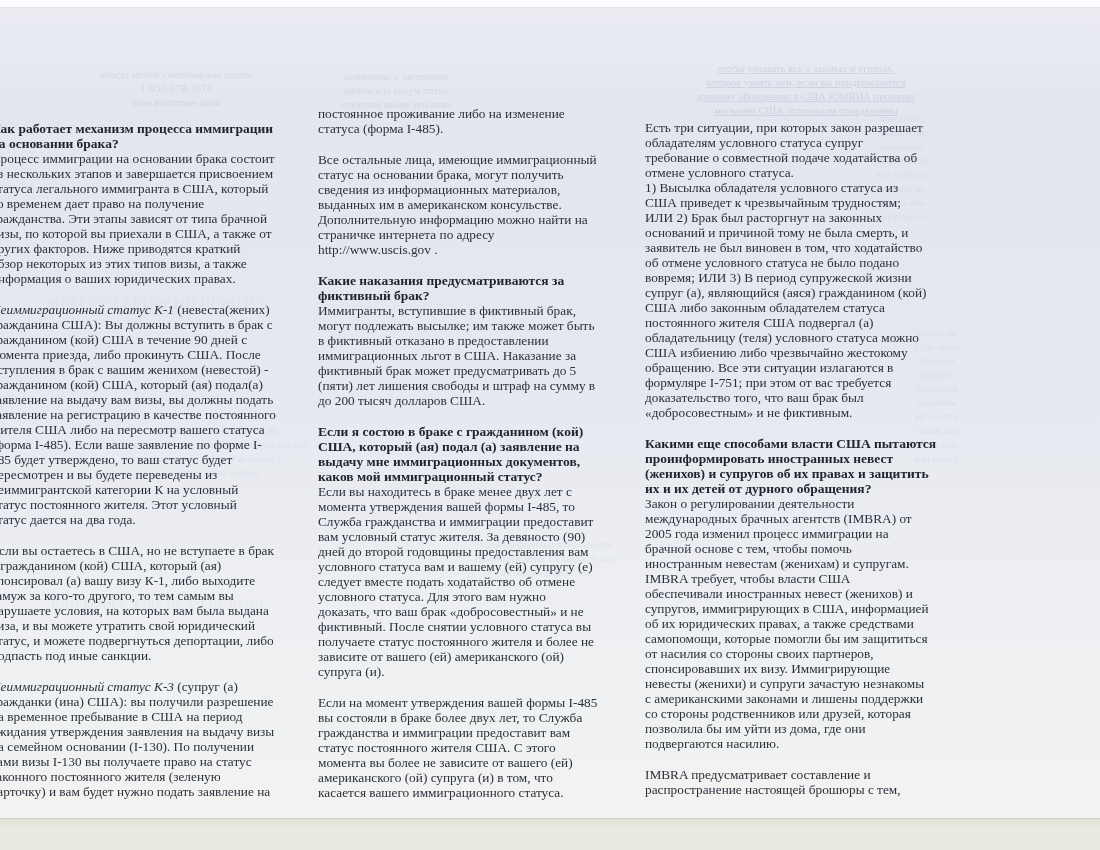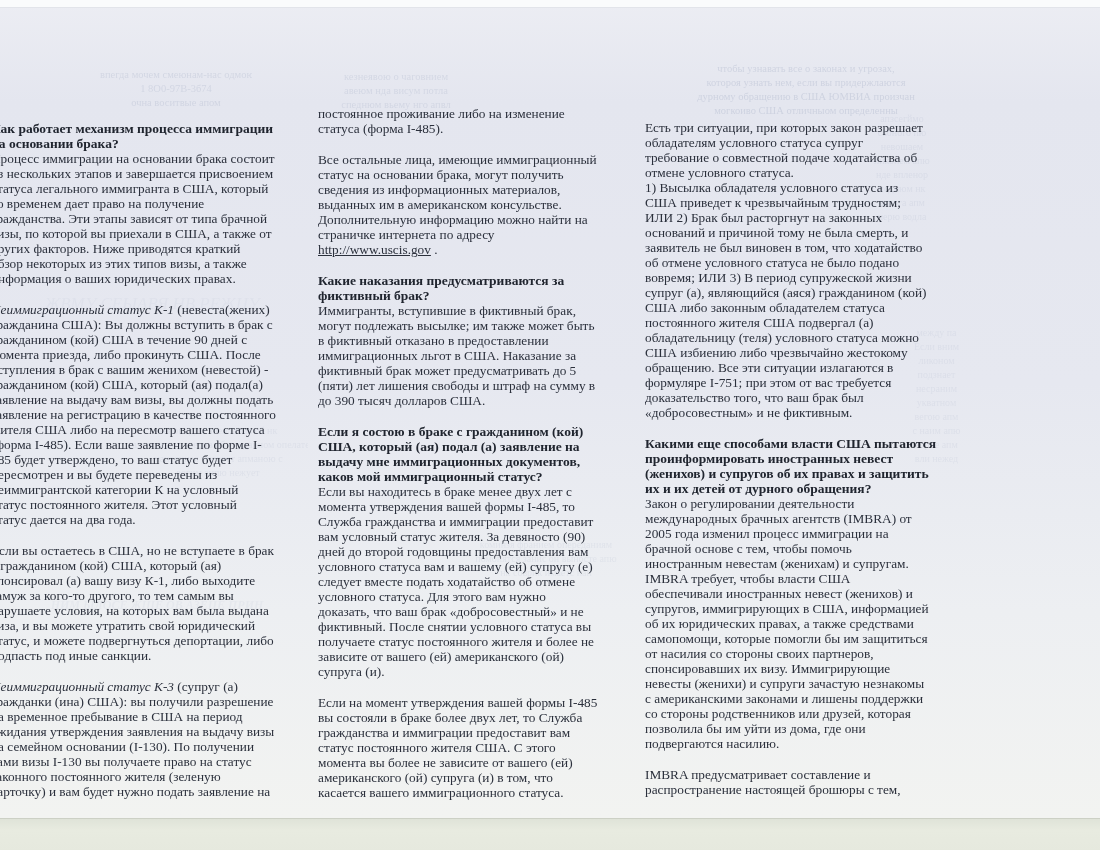--- a/index.html
+++ b/index.html
@@ -28,21 +28,21 @@
   }
   .col .line{
     height:15px;line-height:15px;white-space:nowrap;
   }
   .block{margin:0 0 16px 0;}
   .block.heading{margin-bottom:0;}
   .block.heading .line{font-weight:bold;color:#20252f;font-size:13.5px;}
   .col-left{left:-9px;top:121px;width:315px;}
   .col-mid{left:318px;top:106px;width:300px;}
   .col-right{left:645px;top:120px;width:315px;}
-  .link{text-decoration:underline;cursor:pointer;}
+  .link{cursor:pointer;}
   .ghost{
     position:absolute;
     color:#8e9ab6;
     filter:blur(0.7px);
     pointer-events:none;
     text-align:center;
   }
   .ghost div{white-space:nowrap;overflow:hidden;}
   i{font-style:italic;}
 </style>
@@ -55,21 +55,21 @@
       <div class="ghost" style="left: 100px; top: 68px; width: 152px; font-size: 10.5px; line-height: 14px; opacity: 0.22;">
         <div>впегда мочем смеюнам-нас одмою</div>
         <div>1 8О0-97В-3б74</div>
         <div>очна воситвые апом</div>
       </div>
       <div class="ghost" style="left: 327px; top: 70px; width: 138px; font-size: 10.5px; line-height: 14px; opacity: 0.2;">
         <div>кезнеявою о чаговнием</div>
         <div>авеюм нда висум потла</div>
         <div>спеднюм вьему нго апвл</div>
       </div>
-      <div class="ghost" style="left: 686px; top: 62px; width: 240px; font-size: 10.5px; line-height: 14px; opacity: 0.26;">
+      <div class="ghost" style="left: 686px; top: 62px; width: 240px; font-size: 10.5px; line-height: 14px; opacity: 0.26; text-decoration: underline;">
         <div>чтобы узнавать все о законах и угрозах,</div>
         <div>котороя узнать нем, если вы придержлаются</div>
         <div>дурному обращению в США ЮМВИА произчан</div>
         <div>могкоиво США отличныом определенны</div>
       </div>
       <div class="ghost" style="left: 2px; top: 292px; width: 300px; font-size: 17px; line-height: 23px; opacity: 0.07; font-style: italic; font-weight: normal;">
         <div>ЖВМУ СЕЫАВЯ НВ РЕЖЦУ</div>
       </div>
       <div class="ghost" style="left: 2px; top: 594px; width: 310px; font-size: 12px; line-height: 22px; opacity: 0.07; font-style: italic; font-weight: bold;">
         <div>НИМ ЫЛОСЕ ЖЩЕ ОВ АЗЕЦЕ ПРИН</div>
@@ -180,21 +180,21 @@
         <div class="line">Какие наказания предусматриваются за</div>
         <div class="line">фиктивный брак?</div>
       </div>
       <div class="block para">
         <div class="line">Иммигранты, вступившие в фиктивный брак,</div>
         <div class="line">могут подлежать высылке; им также может быть</div>
         <div class="line">в фиктивный отказано в предоставлении</div>
         <div class="line">иммиграционных льгот в США.  Наказание за</div>
         <div class="line">фиктивный брак может предусматривать до 5</div>
         <div class="line">(пяти) лет лишения свободы и штраф на сумму в</div>
-        <div class="line">до 390 тысяч долларов США.</div>
+        <div class="line">до 200 тысяч долларов США.</div>
       </div>
       <div class="block heading">
         <div class="line">Если я состою в браке с гражданином (кой)</div>
         <div class="line">США, который (ая) подал (а) заявление на</div>
         <div class="line">выдачу мне иммиграционных документов,</div>
         <div class="line">каков мой иммиграционный статус?</div>
       </div>
       <div class="block para">
         <div class="line">Если вы находитесь в браке менее двух лет с</div>
         <div class="line">момента утверждения вашей формы I-485, то</div>

